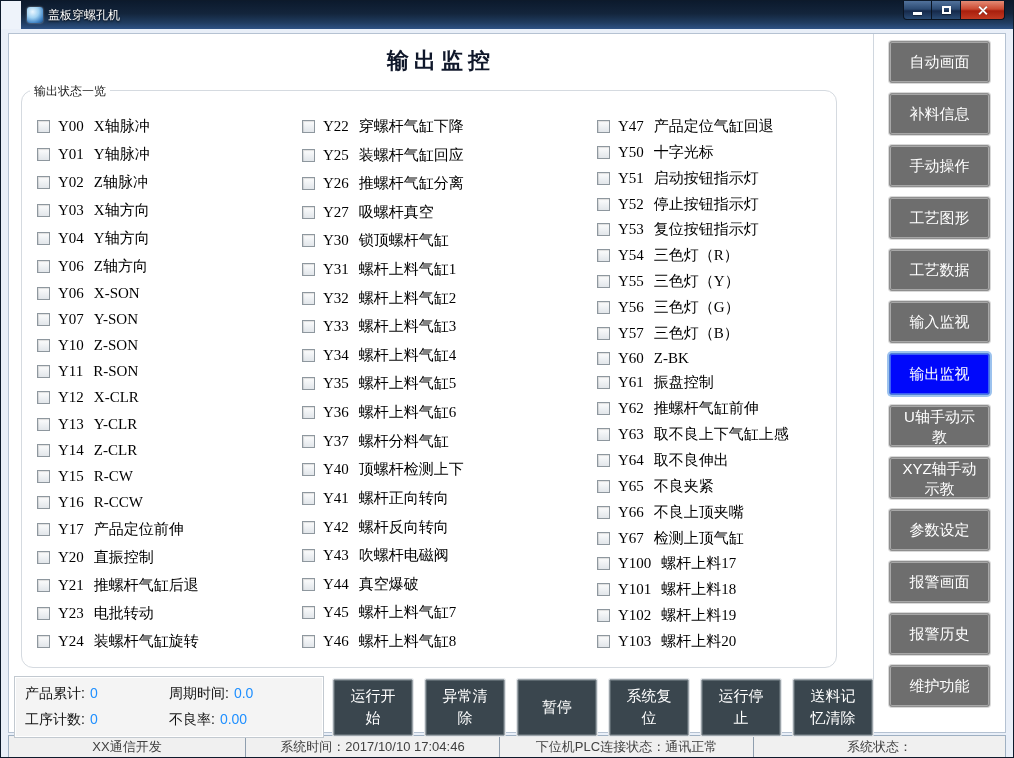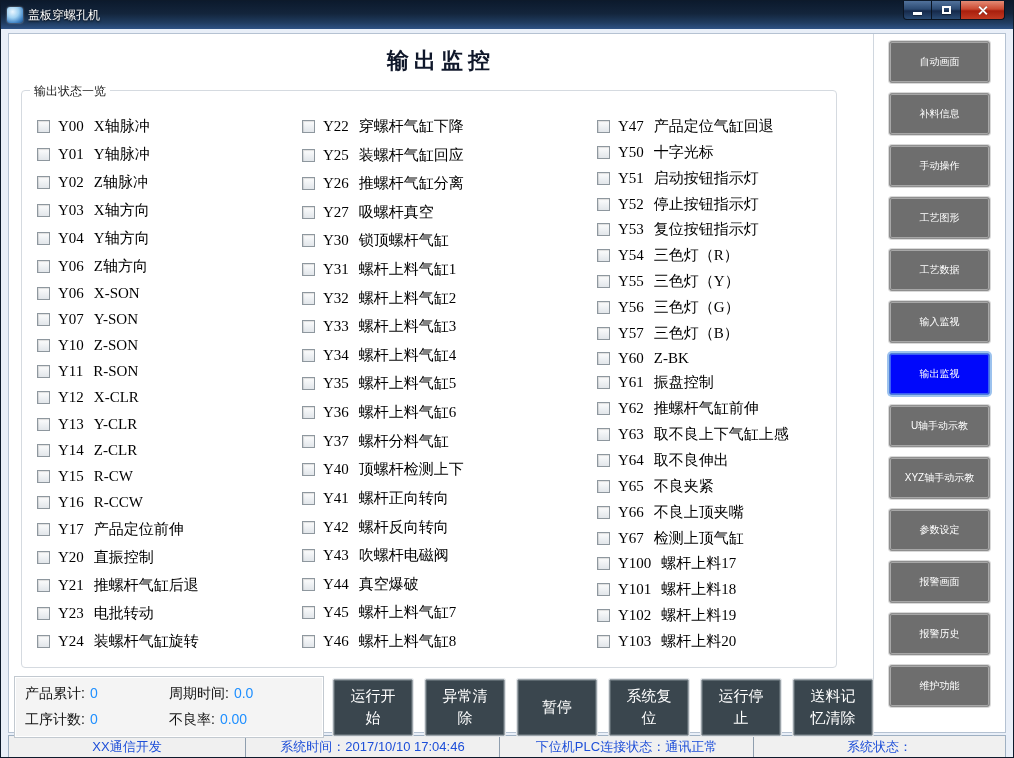--- a/index.html
+++ b/index.html
@@ -5,21 +5,21 @@
   * { margin:0; padding:0; box-sizing:border-box; }
   html,body { width:1014px; height:758px; }
   body { font-family:"Liberation Sans","DejaVu Sans",sans-serif; background:#d6e4f5; }
 
   .window { position:relative; width:1014px; height:758px; border:1px solid #0d1a2b; overflow:hidden; background:#eef3fa; }
 
   
   .titlebar {
     position:relative; height:28px;
     background:linear-gradient(180deg,#0c1a2d 0%,#13253c 45%,#203c60 78%,#2e5285 100%);
-    display:flex; align-items:center; padding-left:6px;
+    display:flex; align-items:center; padding-left:6px;margin-left:20px;
   }
   .app-icon { width:16px; height:16px; border-radius:3px;
     background:radial-gradient(circle at 35% 30%,#eaf6ff 0%,#9fd1f2 40%,#3f82c4 75%,#1d4f86 100%);
     box-shadow:0 0 2px rgba(255,255,255,.6); margin-right:5px; }
   .win-title { color:#ffffff; font-size:12px; text-shadow:0 1px 2px #000; }
   .win-controls { position:absolute; top:0; right:8px; display:flex; }
   .win-btn { height:19px; border:1px solid #0a1422; border-top:none;
     background:linear-gradient(180deg,#51729c 0%,#2c4a72 45%,#16294a 55%,#2a4b74 100%);
     display:flex; align-items:center; justify-content:center; cursor:pointer; }
   .win-btn.min { width:29px; border-bottom-left-radius:4px; }
@@ -36,21 +36,21 @@
 
   
   .client { position:absolute; top:28px; left:0; right:0; bottom:0; background:#e9eff8; padding:4px 7px 0 7px; }
   .content-row { display:flex; height:700px; background:#ffffff; border:1px solid #b5c2d2; }
   .main { flex:1; position:relative; }
   .page-title { margin-top:12px; text-align:center; font-size:22px; font-weight:bold;
     color:#0f172a; letter-spacing:5px; }
 
   
   .groupbox { position:relative; margin:14px 36px 0 12px; height:578px;
-    border:1px solid #d5dae0; border-radius:4px; }
+    border:1px solid #d5dae0; border-radius:12px; }
   .groupbox-title { position:absolute; top:-8px; left:8px; background:#ffffff;
     padding:0 4px; font-size:12px; color:#1a1a1a; }
   .cols { display:flex; height:100%; padding:26px 0 16px 15px; }
   .col { display:flex; flex-direction:column; justify-content:space-between;font-family:Liberation Serif, serif; }
   .col1 { width:265px; }
   .col2 { width:295px; }
   .col3 { flex:1; }
   .output-item { display:flex; align-items:center; font-size:15px; color:#000; }
   .checkbox { width:13px; height:13px; flex:none; border:1px solid #8e979e;
     background:linear-gradient(180deg,#fdfdfd 0%,#eceff2 60%,#e2e6ea 100%);
@@ -67,32 +67,32 @@
   .stat-label { color:#111; }
   .stat-value { color:#1e8fff; margin-left:5px; }
   .actions { display:flex; gap:12px; margin-left:9px; }
   .action-btn { width:80px; height:57px; background:#3a464e; color:#fff; font-size:15px;
     font-family:inherit; border:1px solid #9aa2a8; box-shadow:inset 0 0 0 1px #5c686f, 0 0 0 1px #e3e6e9;
     border-radius:2px; line-height:1.45; padding:0 14px; cursor:pointer; }
 
   
   .sidebar { width:140px; border-left:1px solid #d0d7df; display:flex; flex-direction:column;
     align-items:center; padding-top:7px; gap:10px; background:#ffffff; }
-  .side-btn { width:101px; height:42px; background:#6e6e6e; color:#fff; font-size:10px;
+  .side-btn { width:101px; height:42px; background:#6e6e6e; color:#fff; font-size:15px;
     font-family:inherit; border:1px solid #8f8f8f; border-radius:3px;
     box-shadow:inset 0 0 0 1px #a7a7a7, 0 0 0 1px #d9d9d9; line-height:1.35;
     padding:1px 9px; cursor:pointer; }
   .side-btn.active { background:#0008fb; border-color:#4d7dd8;
     box-shadow:inset 0 0 0 1px #3b5ef7, 0 0 0 2px #9cc2ee; }
 
   
   .statusbar { display:flex; height:22px; margin-top:2px; background:#f0f0f0;
     border:1px solid #9fb0c2; border-bottom:none; }
   .status-cell { display:flex; align-items:center; justify-content:center;
-    font-size:13px; color:#1d4ed8; border-right:1px solid #8f9eae; }
+    font-size:13px; color:#404040; border-right:1px solid #8f9eae; }
   .status-cell:nth-child(1){ width:237px; }
   .status-cell:nth-child(2){ width:254px; }
   .status-cell:nth-child(3){ width:254px; }
   .status-cell:nth-child(4){ flex:1; border-right:none; }
 </style>
 </head>
 <body>
 
 <div class="window">
 

